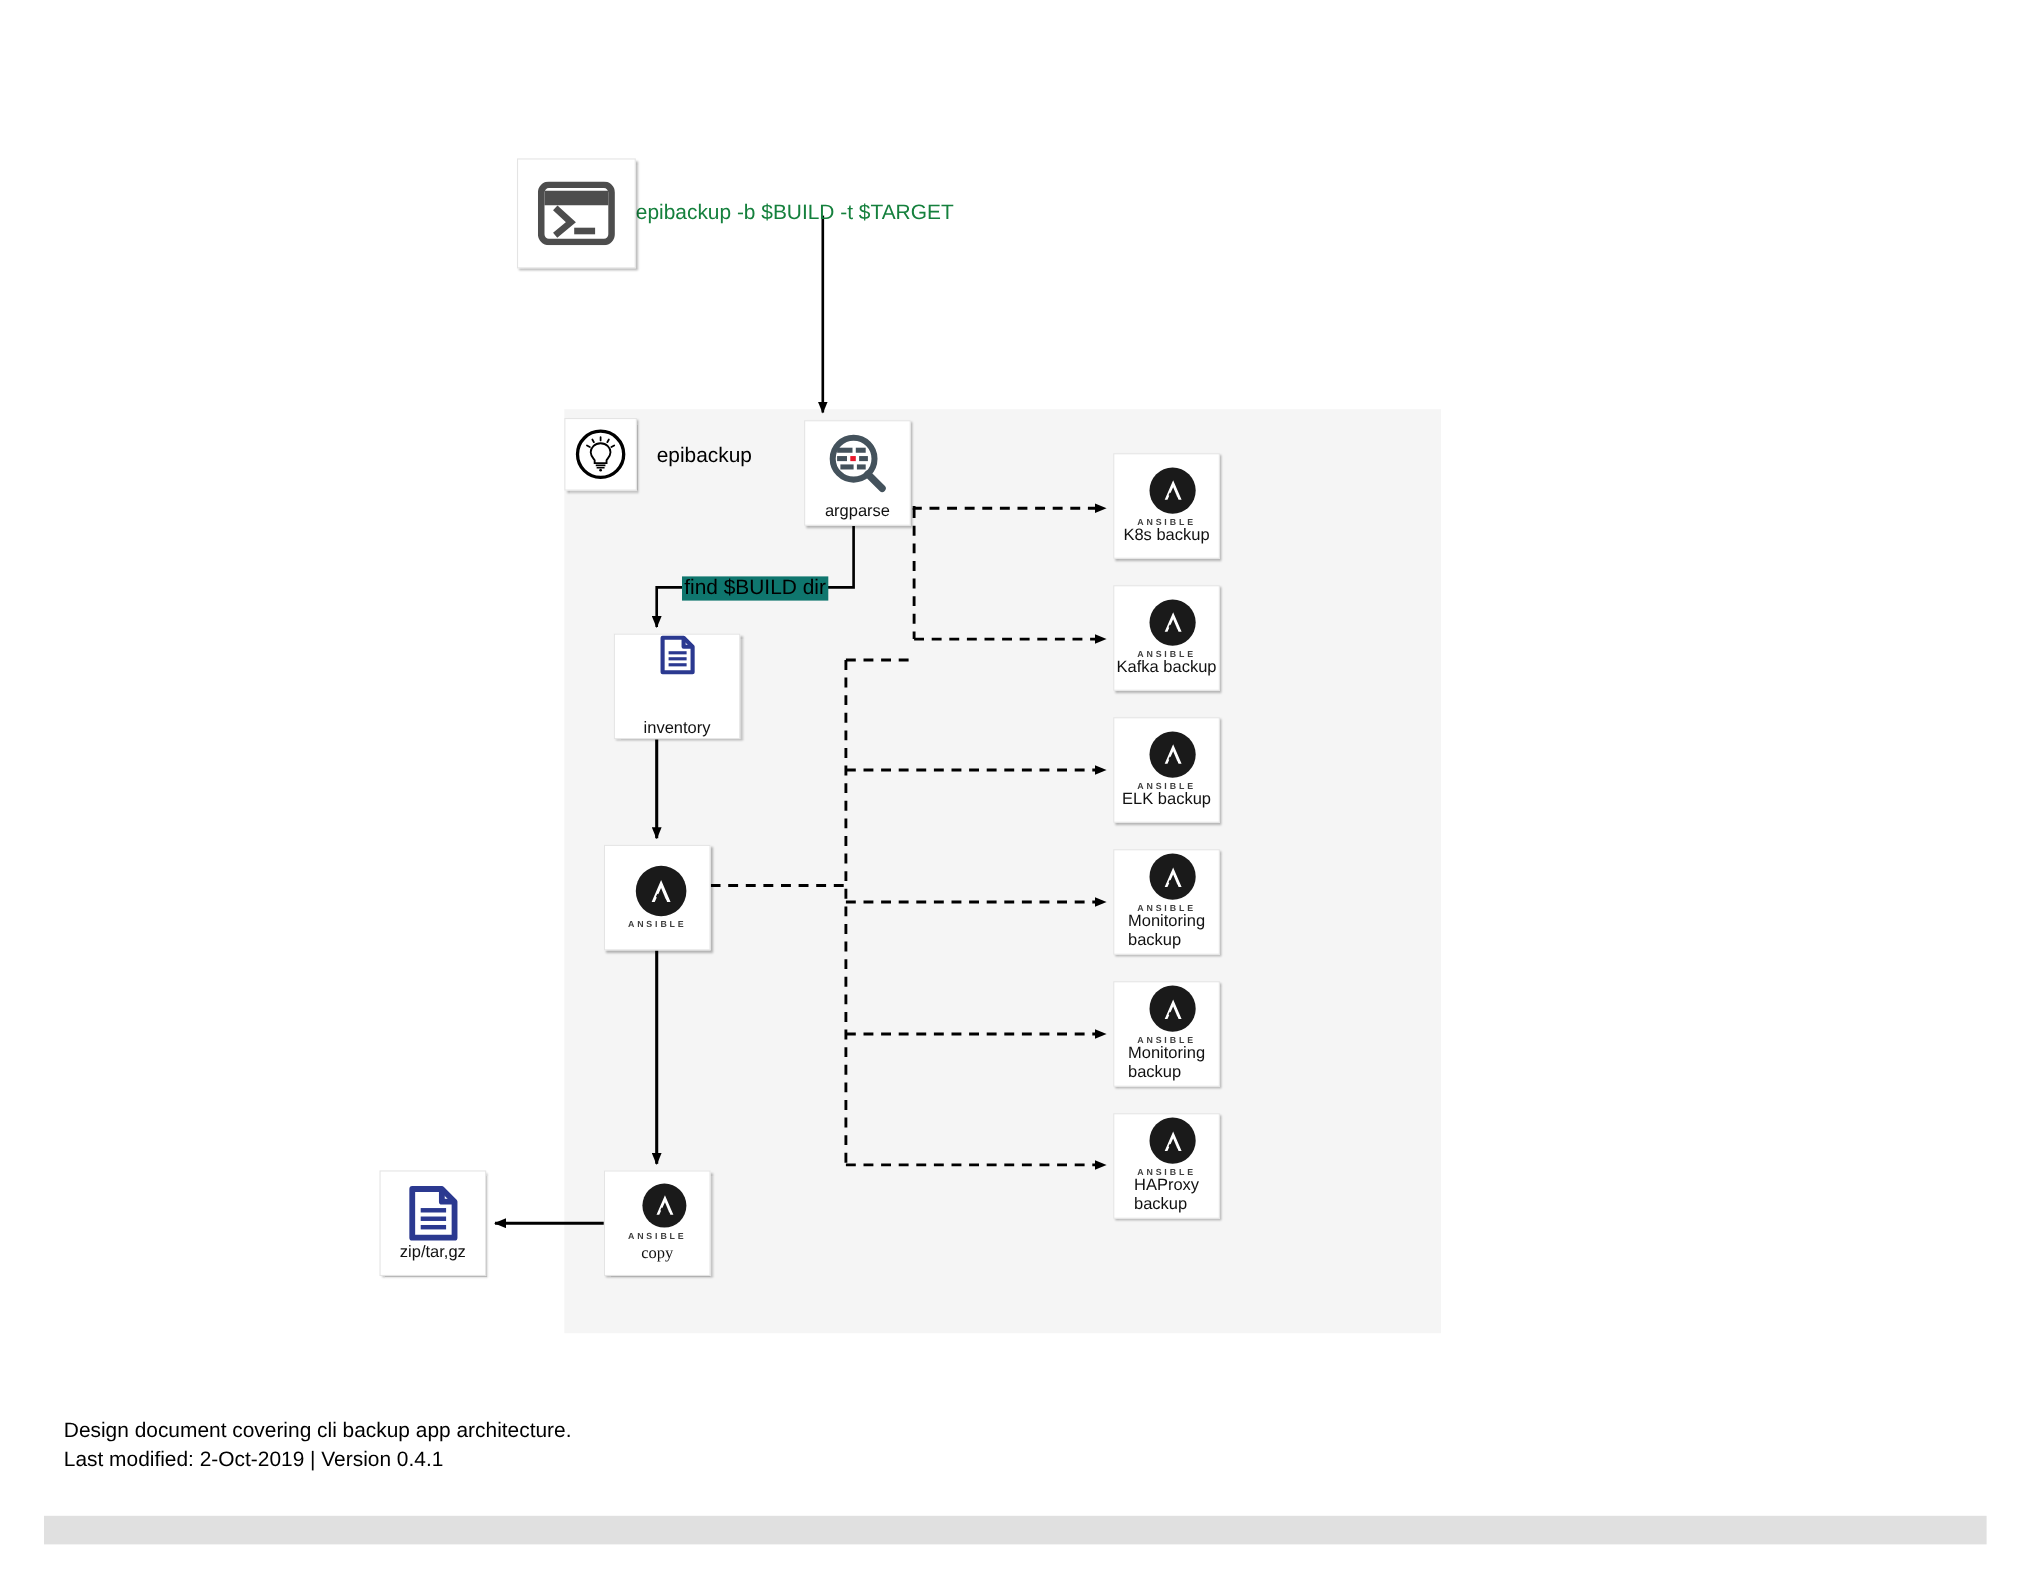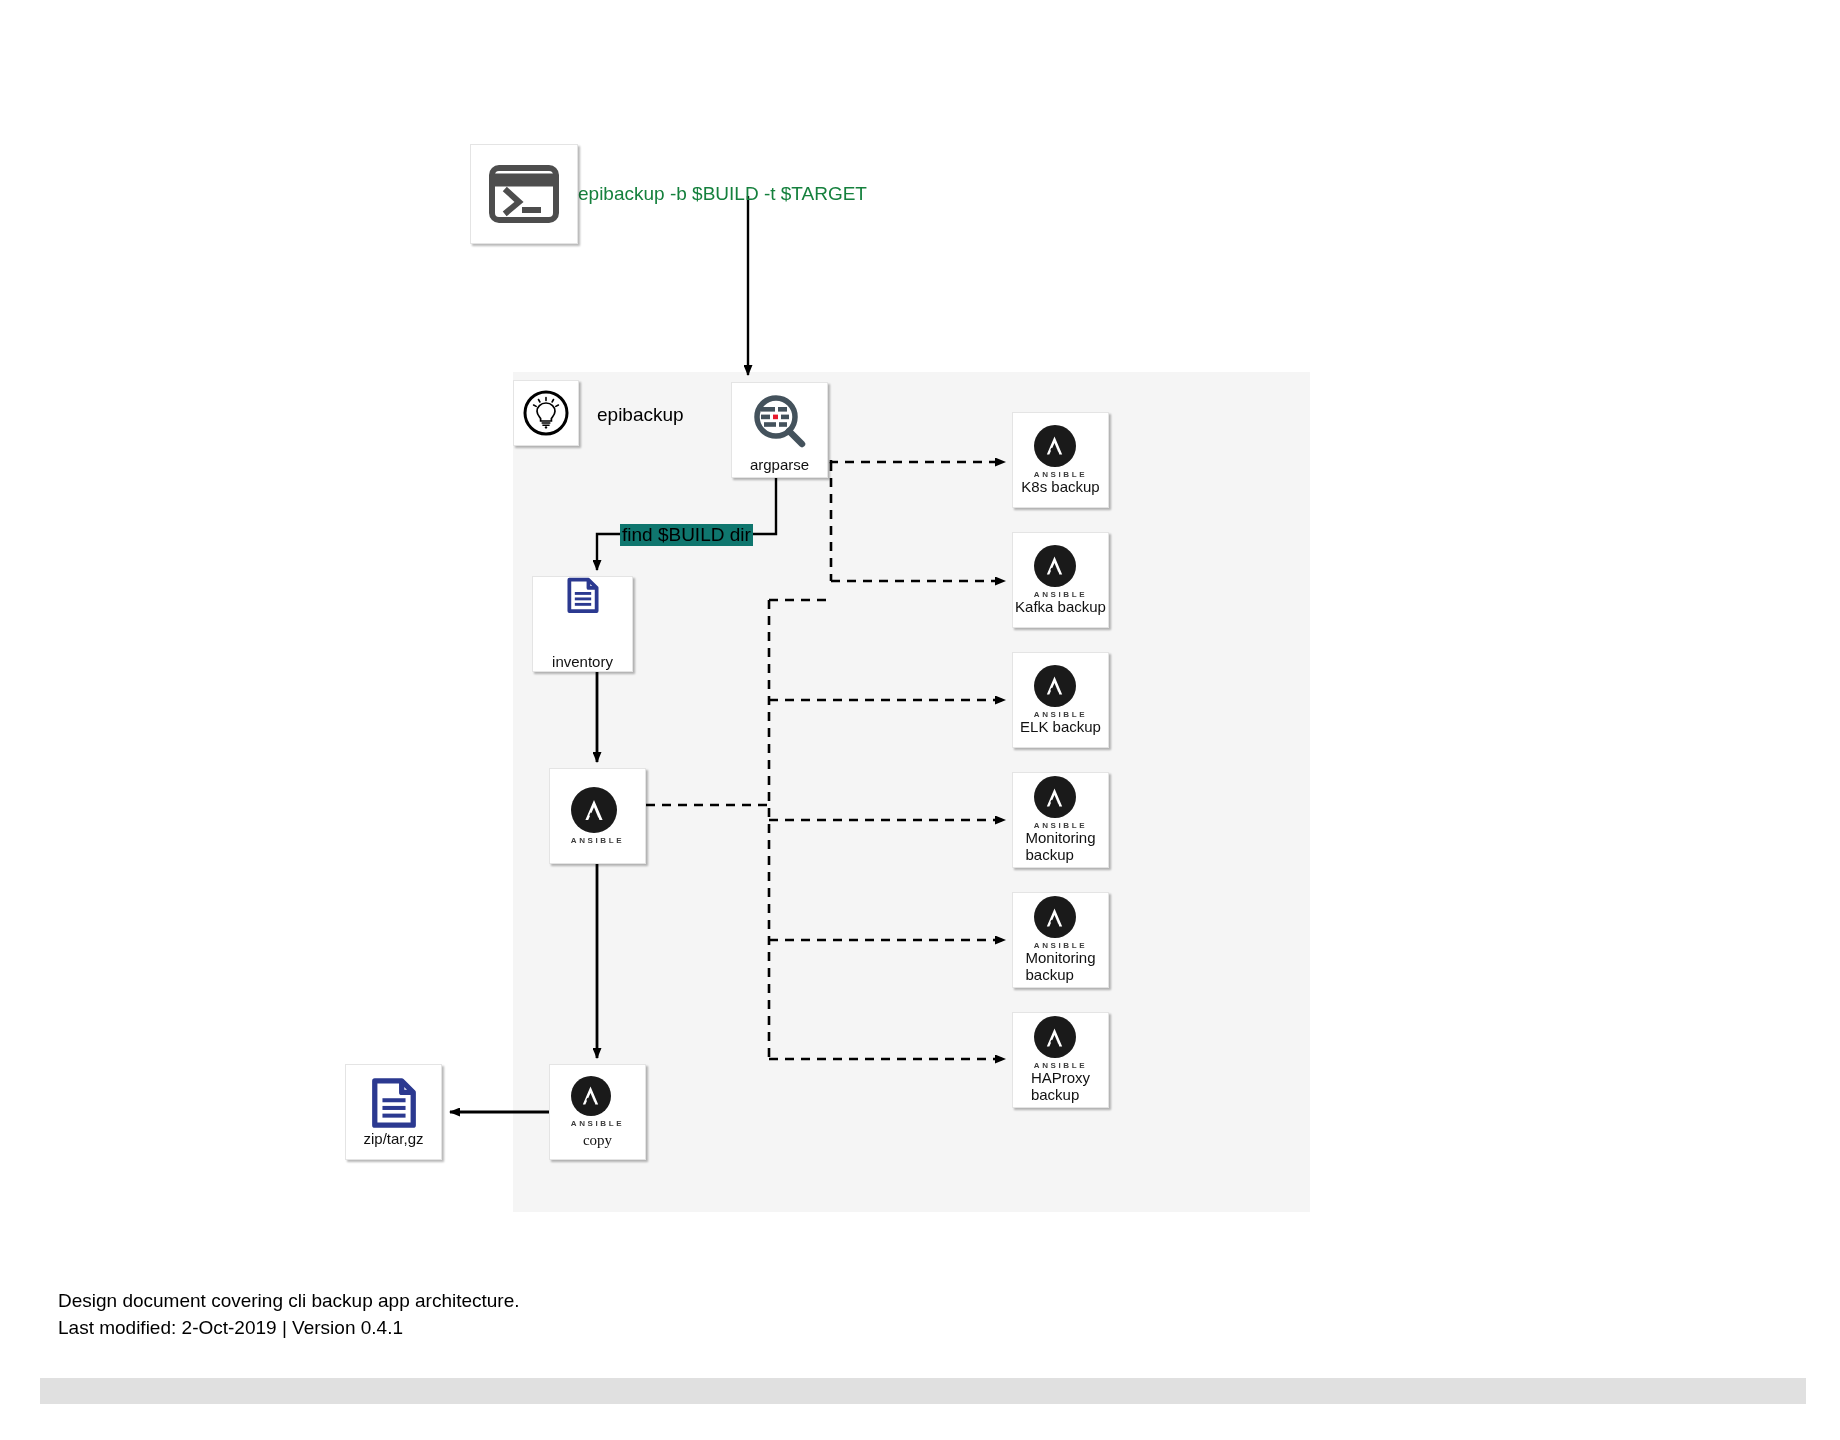--- a/index.html
+++ b/index.html
@@ -63,32 +63,32 @@
     position:absolute;left:578px;top:183px;font-size:19px;color:#15803d;white-space:nowrap;
   }
   #label-find{
     position:absolute;left:620px;top:524px;font-size:19px;color:#000;
     white-space:nowrap;background:#0f766e;padding:0 2px;
   }
 
   #node-argparse{left:731px;top:382px;width:97px;height:96px;padding-top:6px;}
   #node-argparse .caption{margin-top:6px;}
 
-  #node-inventory{left:532px;top:576px;width:101px;height:96px;gap:35px;}
+  #node-inventory{left:558px;top:576px;width:115px;height:96px;gap:35px;}
   #node-inventory .caption{margin-top:4px;}
 
   #node-ansible{left:549px;top:768px;width:97px;height:96px;}
   #node-copy{left:549px;top:1064px;width:97px;height:96px;}
   #node-zip{left:345px;top:1064px;width:97px;height:96px;}
 
   .rt-node{left:1012px;width:97px;height:96px;}
 
   
   .icon{display:block;}
-  .ansible-wrap{display:flex;flex-direction:column;align-items:flex-start;}
+  .ansible-wrap{display:flex;flex-direction:column;align-items:flex-end;}
   .ansible-word{
     font-size:8px;letter-spacing:2.6px;color:#3d3d3d;margin-top:3px;
     font-family:"Liberation Sans", sans-serif;font-weight:600;
   }
 
   .ans-circle{
     width:46px;height:46px;border-radius:50%;background:#1a1a1a;
     display:flex;align-items:center;justify-content:center;
   }
   .rt-node .ans-circle{width:42px;height:42px;}

